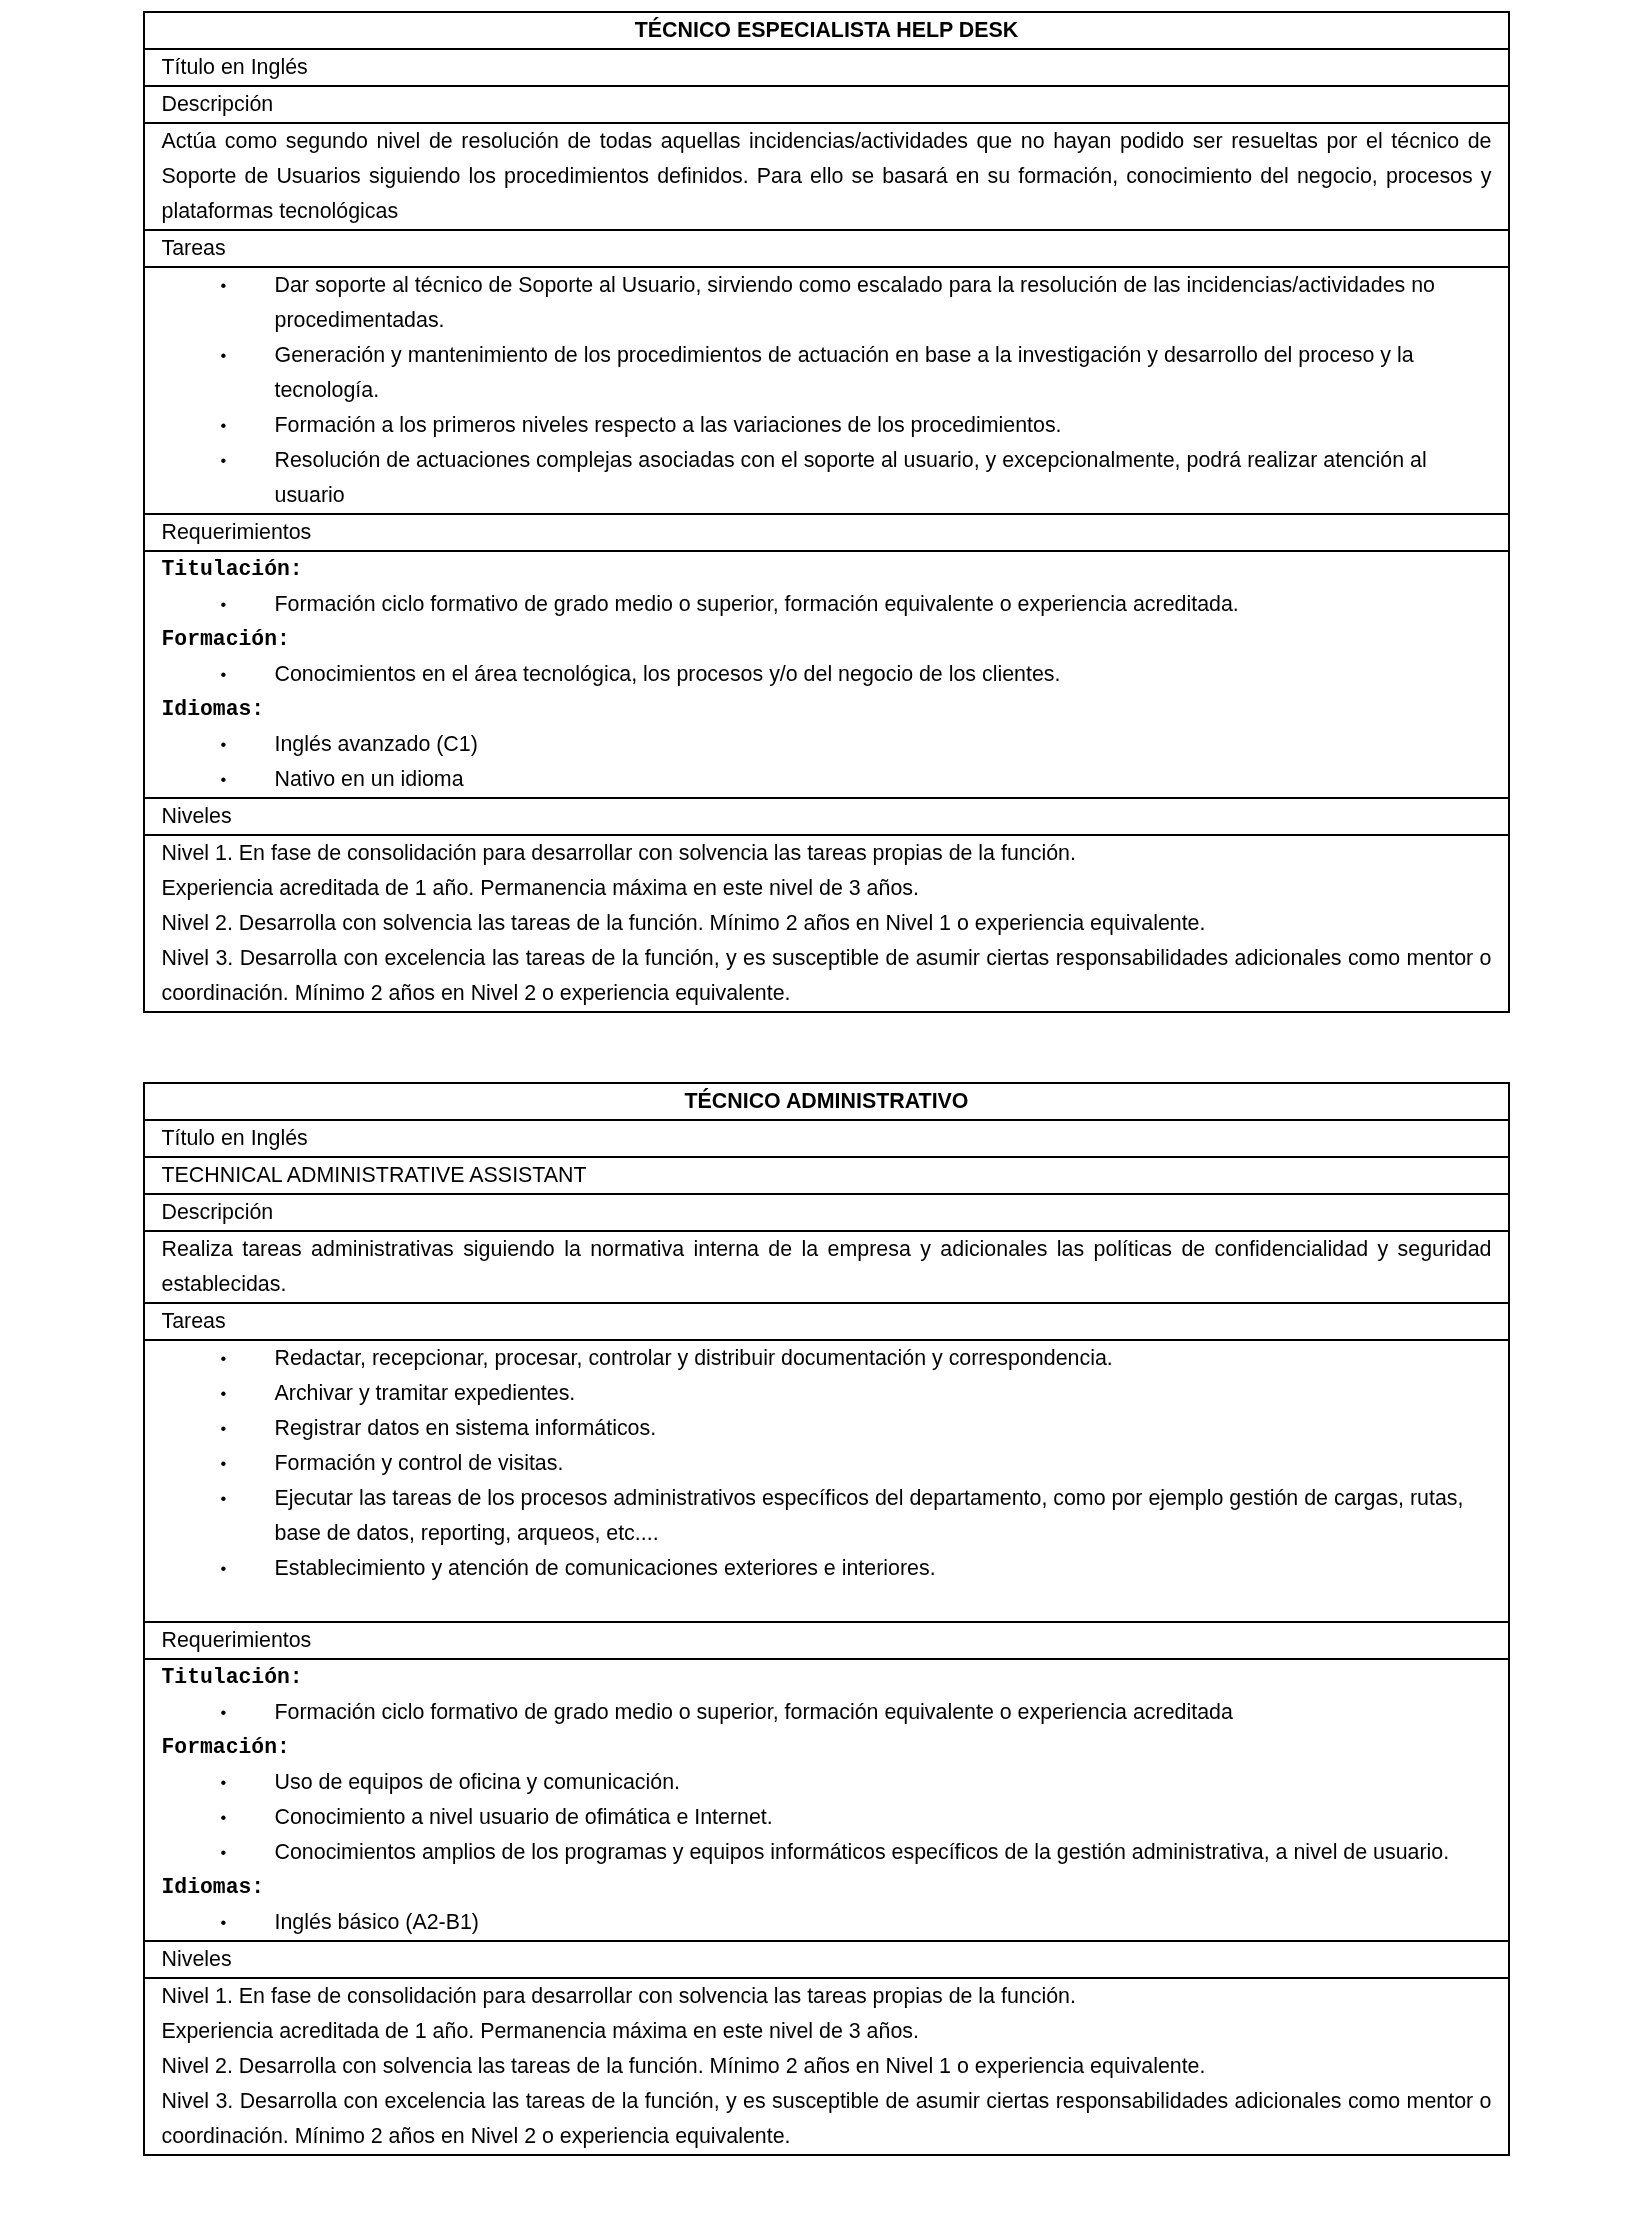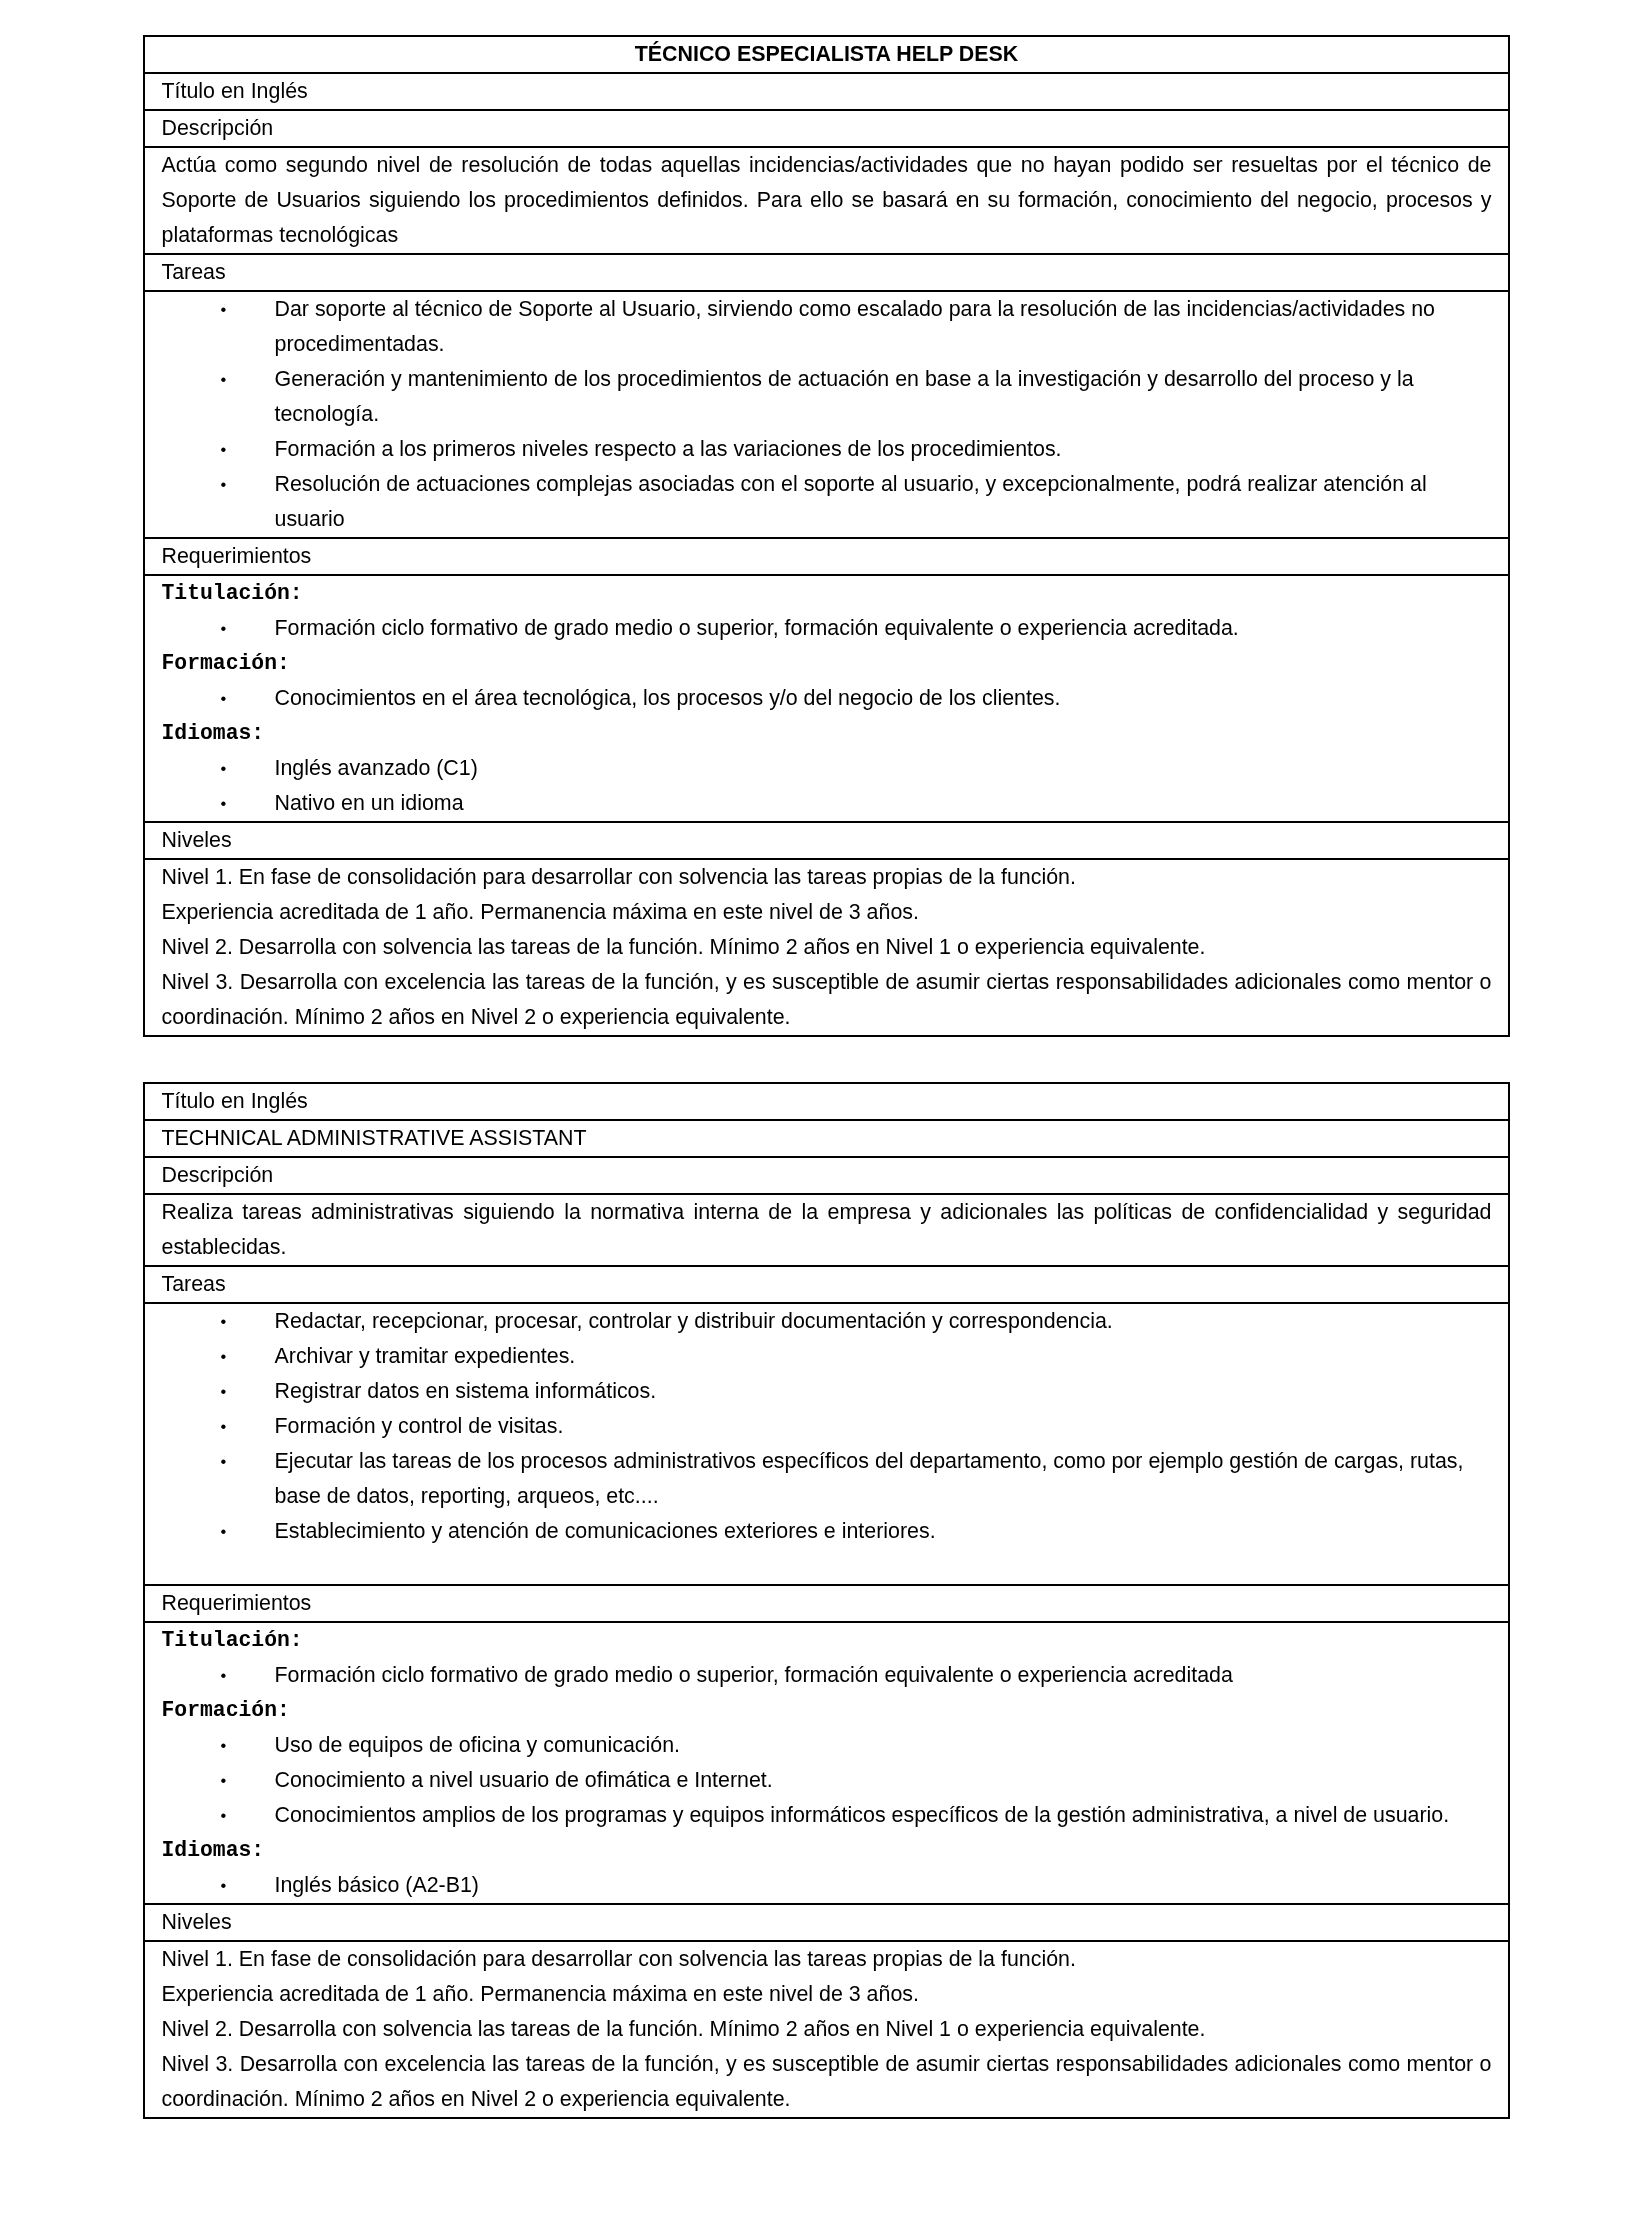--- a/index.html
+++ b/index.html
@@ -1,19 +1,19 @@
 <!DOCTYPE html>
 <html style="font-size:12px"><head>
 <meta charset="utf-8">
 <style>
   html, body { margin: 0; padding: 0; background: #ffffff; }
   body { width: 1651px; height: 2227px; position: relative; overflow: hidden;
          font-family: "Liberation Sans", sans-serif; color: #000; }
   .doc { position: absolute; left: 143px; width: 1367px; }
-  #t1 { top: 11.3px; margin-top: 24px; }
+  #t1 { top: 11.3px; }
   #t2 { top: 1082px; }
   table.job { width: 100%; border-collapse: collapse; table-layout: fixed; }
   table.job td { border: 2.3px solid #000; padding: 0 16.5px; font-size: 21.4px; line-height: 35px; vertical-align: top; }
   .title-cell { text-align: center; font-weight: bold; }
   .label-cell { font-weight: normal; }
   .just { text-align: justify; }
   ul.bl { list-style: none; margin: 0; padding: 0; }
   ul.bl li { position: relative; padding-left: 113px; }
   ul.bl li .bullet { position: absolute; left: 59px; top: 0; font-size: 16.5px; }
   .sub-label { font-weight: bold; font-family: Liberation Mono, monospace; }
@@ -82,20 +82,23 @@
     <div><span class="nivel-b">Nivel 3.</span><span> Desarrolla con excelencia las tareas de la función, y es susceptible de asumir ciertas responsabilidades adicionales como mentor o coordinación. Mínimo 2 años en Nivel 2 o experiencia equivalente.</span></div>
   </td>
         </tr>
 </tbody>
     </table>
 </div>
 
 <div class="doc" id="t2">
 <table class="job">
   <tbody>
+        <tr>
+          <td class="title-cell">TÉCNICO ADMINISTRATIVO</td>
+        </tr>
   <tr>
           <td class="label-cell">Título en Inglés</td>
         </tr>
   <tr>
           <td class="label-cell">TECHNICAL ADMINISTRATIVE ASSISTANT</td>
         </tr>
   <tr>
           <td class="label-cell">Descripción</td>
         </tr>
   <tr>

